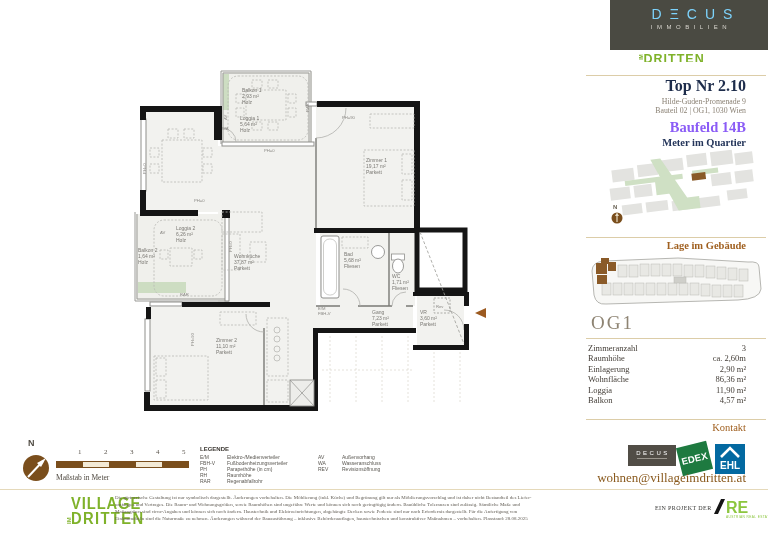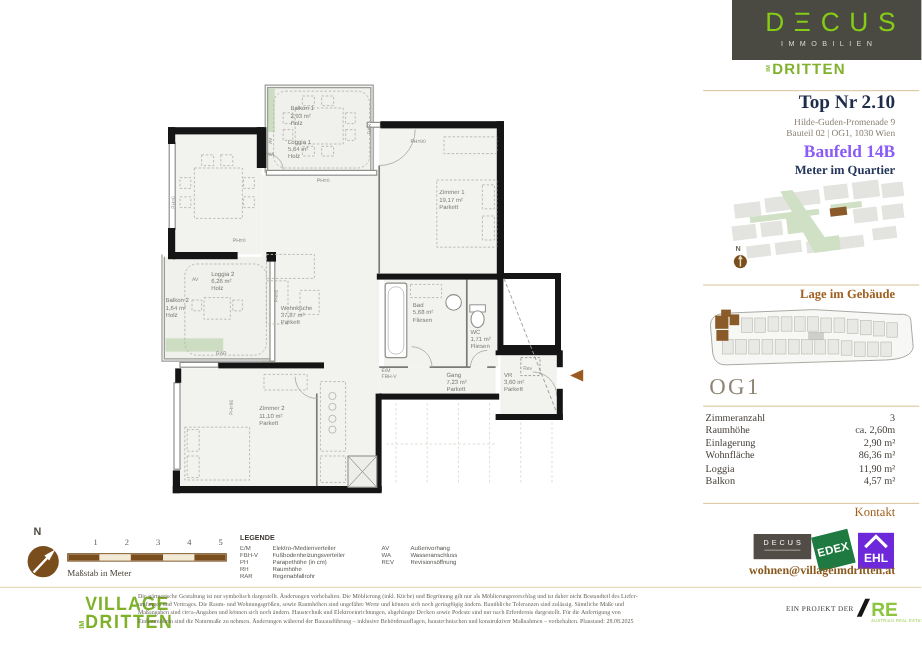--- a/index.html
+++ b/index.html
@@ -15,21 +15,21 @@
   .trow{display:flex;justify-content:space-between;font-family:"Liberation Serif",serif;
         font-size:8.5px;line-height:10.4px;color:#46403a}
   .lrow{display:flex;font-size:5px;line-height:6px;color:#5a5751}
   .lab{width:27px;flex:none}
   .seg{height:100%;flex:1}
 </style>
 </head>
 <body>
 
 <div class="abs" style="left:610px;top:0;width:158px;height:50px;background:#4a4a42;text-align:center">
-  <div style="color:#84cc16;font-size:22px;letter-spacing:8px;padding-top:6px;padding-left:14px">DΞCUS</div>
+  <div style="color:#7dd3fc;font-size:14px;letter-spacing:8px;padding-top:6px;padding-left:14px">DΞCUS</div>
   <div style="color:#d9d6cf;font-size:6px;letter-spacing:4.5px;margin-top:2px;padding-left:4px">IMMOBILIEN</div>
 </div>
 <div class="abs" style="left:638px;top:49px;height:13px;overflow:hidden;color:#7fb22a;font-weight:bold">
   <span style="display:inline-block;font-size:5px;transform:rotate(-90deg);vertical-align:top;margin-top:5px">IM</span><span style="font-size:12.5px;letter-spacing:1px">DRITTEN</span>
 </div>
 
 <div class="div" style="left:586px;top:75px;width:180px"></div>
 
 <div class="abs ser r" style="left:546px;top:77px;width:200px;font-size:16px;font-weight:bold;color:#1d2c4b">Top Nr 2.10</div>
 <div class="abs ser r" style="left:546px;top:97px;width:200px;font-size:7.8px;color:#8b8275">Hilde-Guden-Promenade 9</div>
@@ -149,28 +149,28 @@
 <div class="abs ser r" style="left:546px;top:422px;width:200px;font-size:10.5px;font-weight:normal;color:#a06020">Kontakt</div>
 
 <div class="abs" style="left:628px;top:445px;width:48px;height:21px;background:#514d46;text-align:center">
   <div style="color:#fff;font-size:6px;letter-spacing:2.5px;padding-top:5px;padding-left:2px">DECUS</div>
   <div style="width:30px;height:1px;background:#9a968e;margin:2px auto 0"></div>
 </div>
 <div class="abs" style="left:679px;top:444px;width:31px;height:29px;background:#1e7a40;transform:rotate(-14deg);
             display:flex;align-items:center;justify-content:center">
   <span style="color:#fff;font-weight:bold;font-size:9.5px;letter-spacing:0.2px">EDEX</span>
 </div>
-<div class="abs" style="left:715px;top:444px;width:30px;height:30px;background:#6d28d9;text-align:center">
+<div class="abs" style="left:715px;top:444px;width:30px;height:30px;background:#0369a1;text-align:center">
   <svg width="30" height="13" viewBox="0 0 30 13">
     <polyline points="6,12 15,3 24,12" fill="none" stroke="#fff" stroke-width="2.6"></polyline>
   </svg>
   <div style="color:#fff;font-weight:bold;font-size:10px;margin-top:-2px">EHL</div>
 </div>
 
-<div class="abs ser r" style="left:546px;top:470px;width:200px;font-size:10px;font-weight:bold;color:#8a5a1e">wohnen@villageimdritten.at</div>
+<div class="abs ser r" style="left:546px;top:470px;width:200px;font-size:13px;font-weight:normal;color:#8a5a1e">wohnen@villageimdritten.at</div>
 
 <div class="div" style="left:0;top:489px;width:768px;background:#e5d9ba"></div>
 
 <div class="abs ser" style="left:655px;top:505px;font-size:6px;letter-spacing:0.4px;color:#3a3a38">EIN PROJEKT DER</div>
 <div class="abs" style="left:712px;top:496px">
   <svg width="56" height="24" viewBox="0 0 56 24">
     <polygon points="2,18 9,3 13,3 6,18" fill="#151515"></polygon>
     <text x="14" y="17" style="font-size:16px;font-weight:bold;fill:#8cc63e;font-family:'Liberation Sans',sans-serif">RE</text>
     <text x="14" y="22" style="font-size:3.2px;fill:#8cc63e;letter-spacing:0.4px">AUSTRIAN REAL ESTATE</text>
   </svg>

